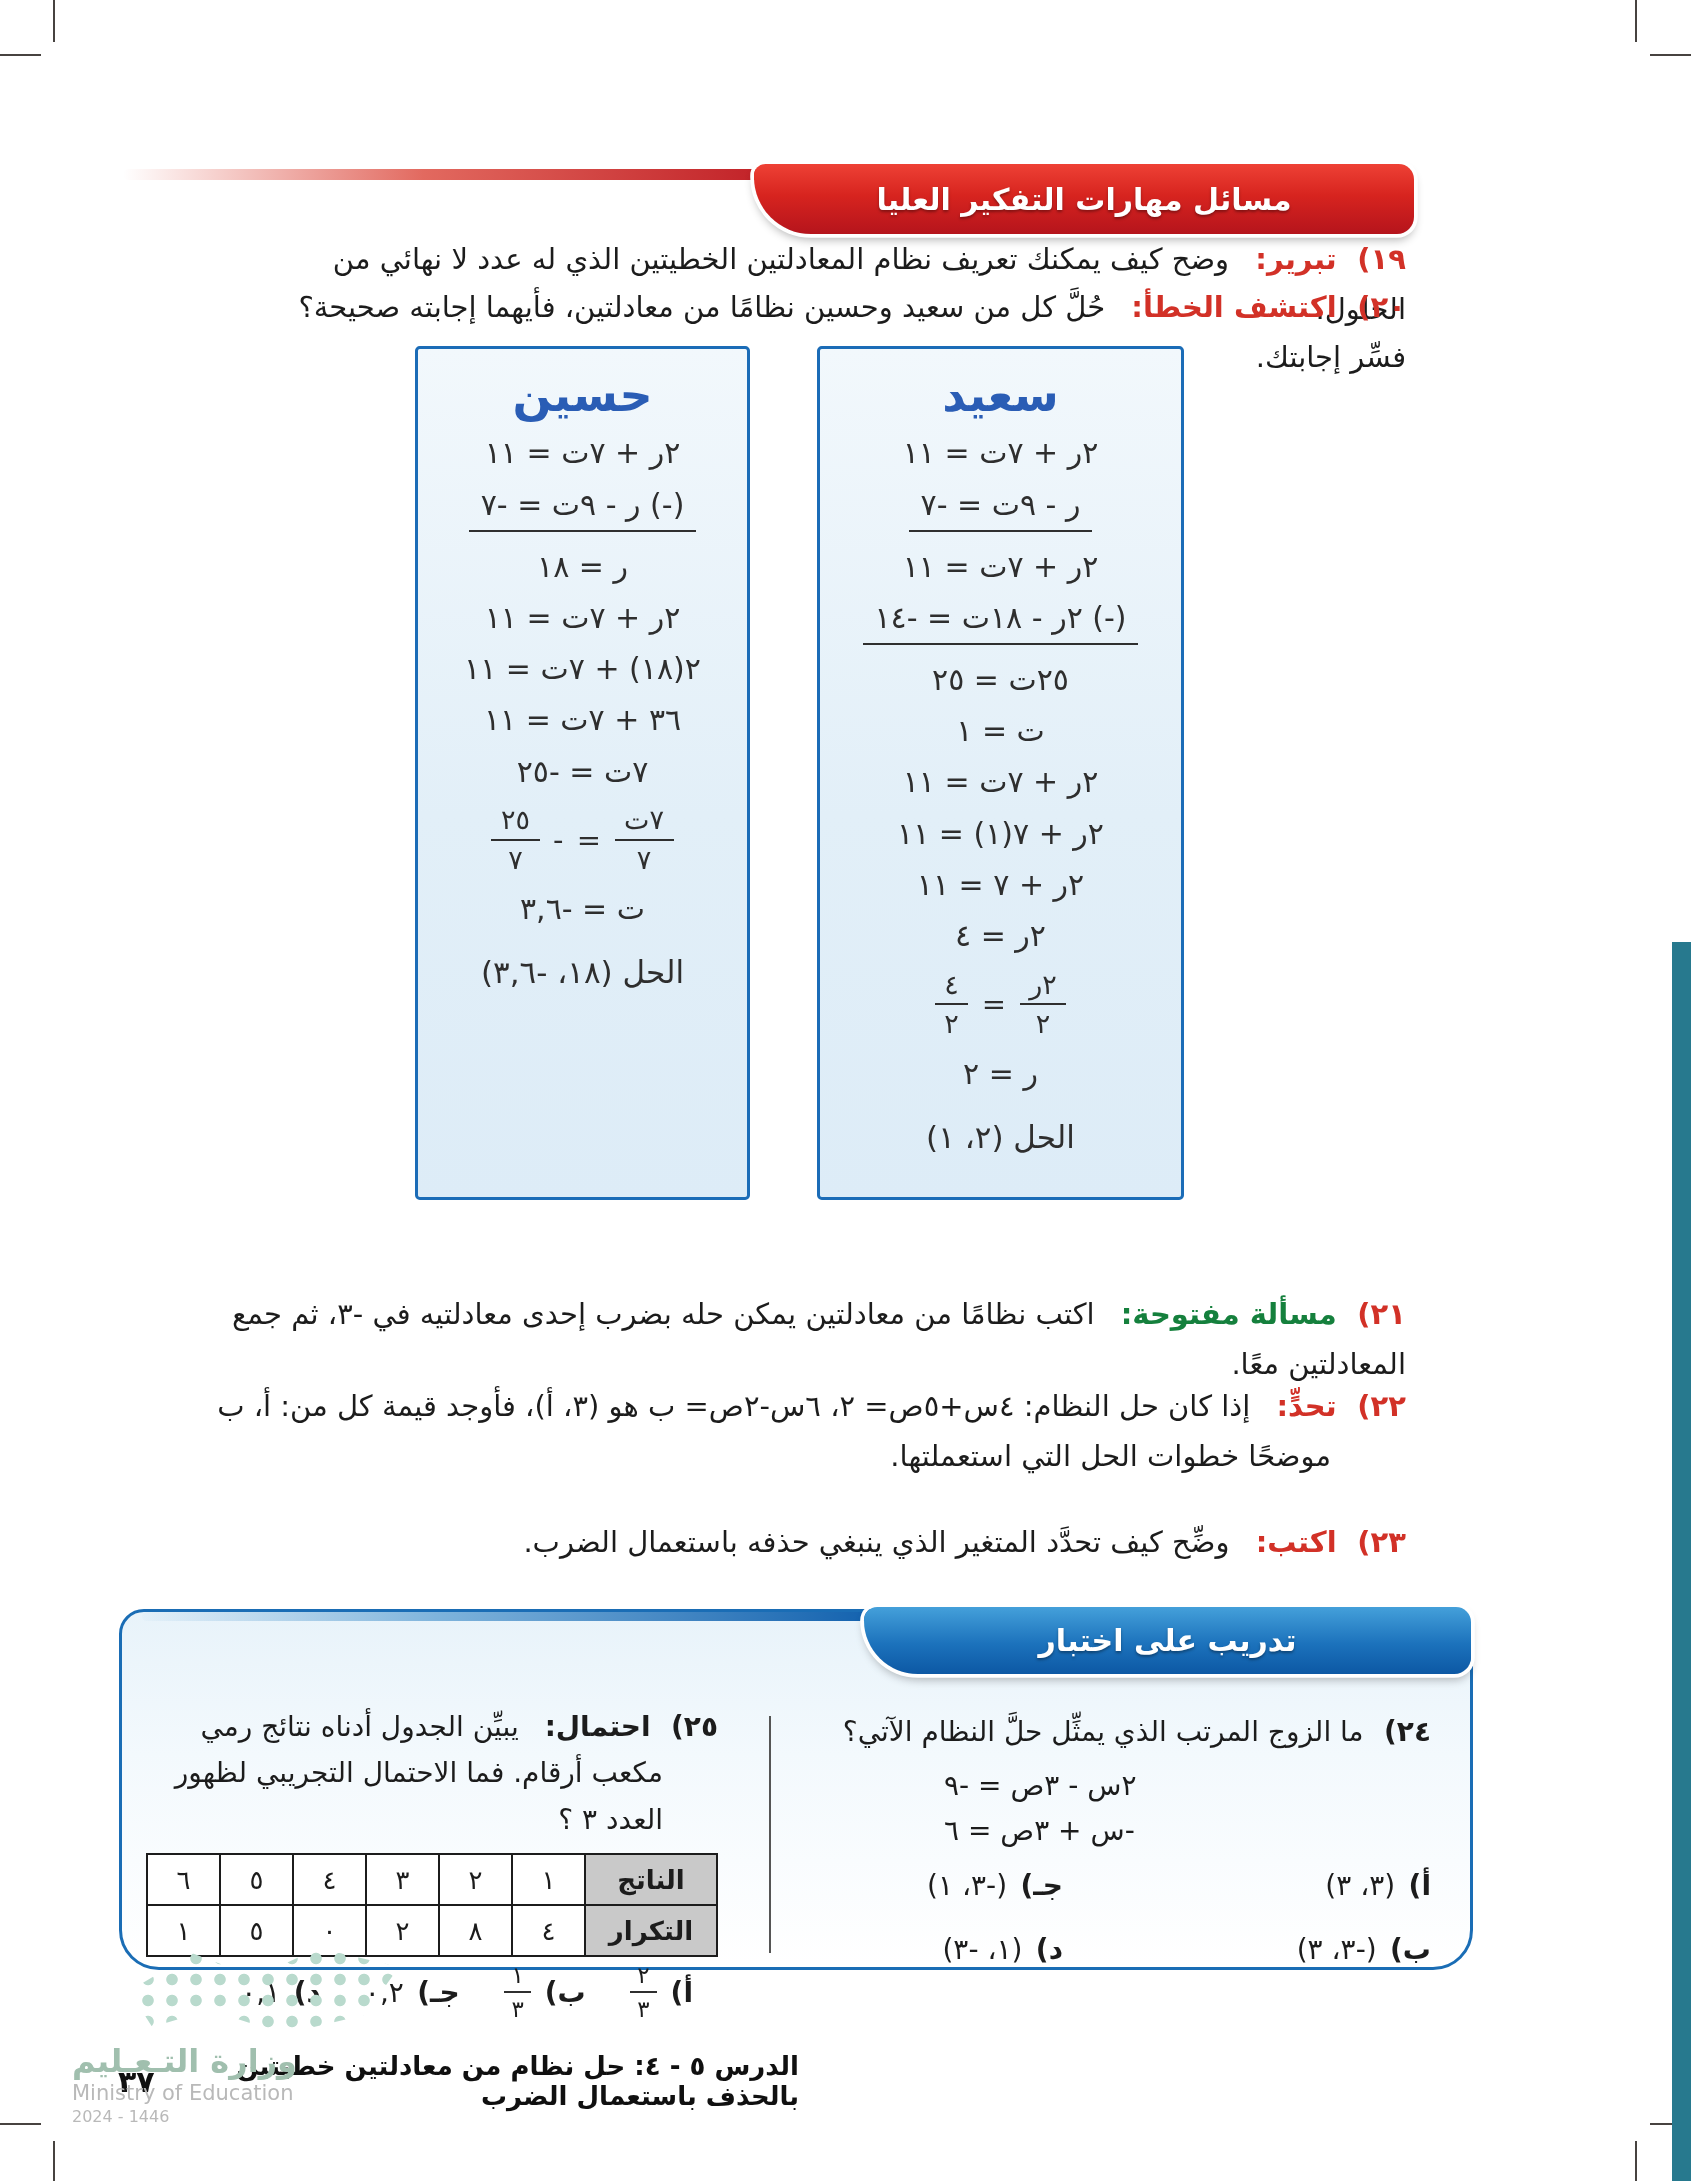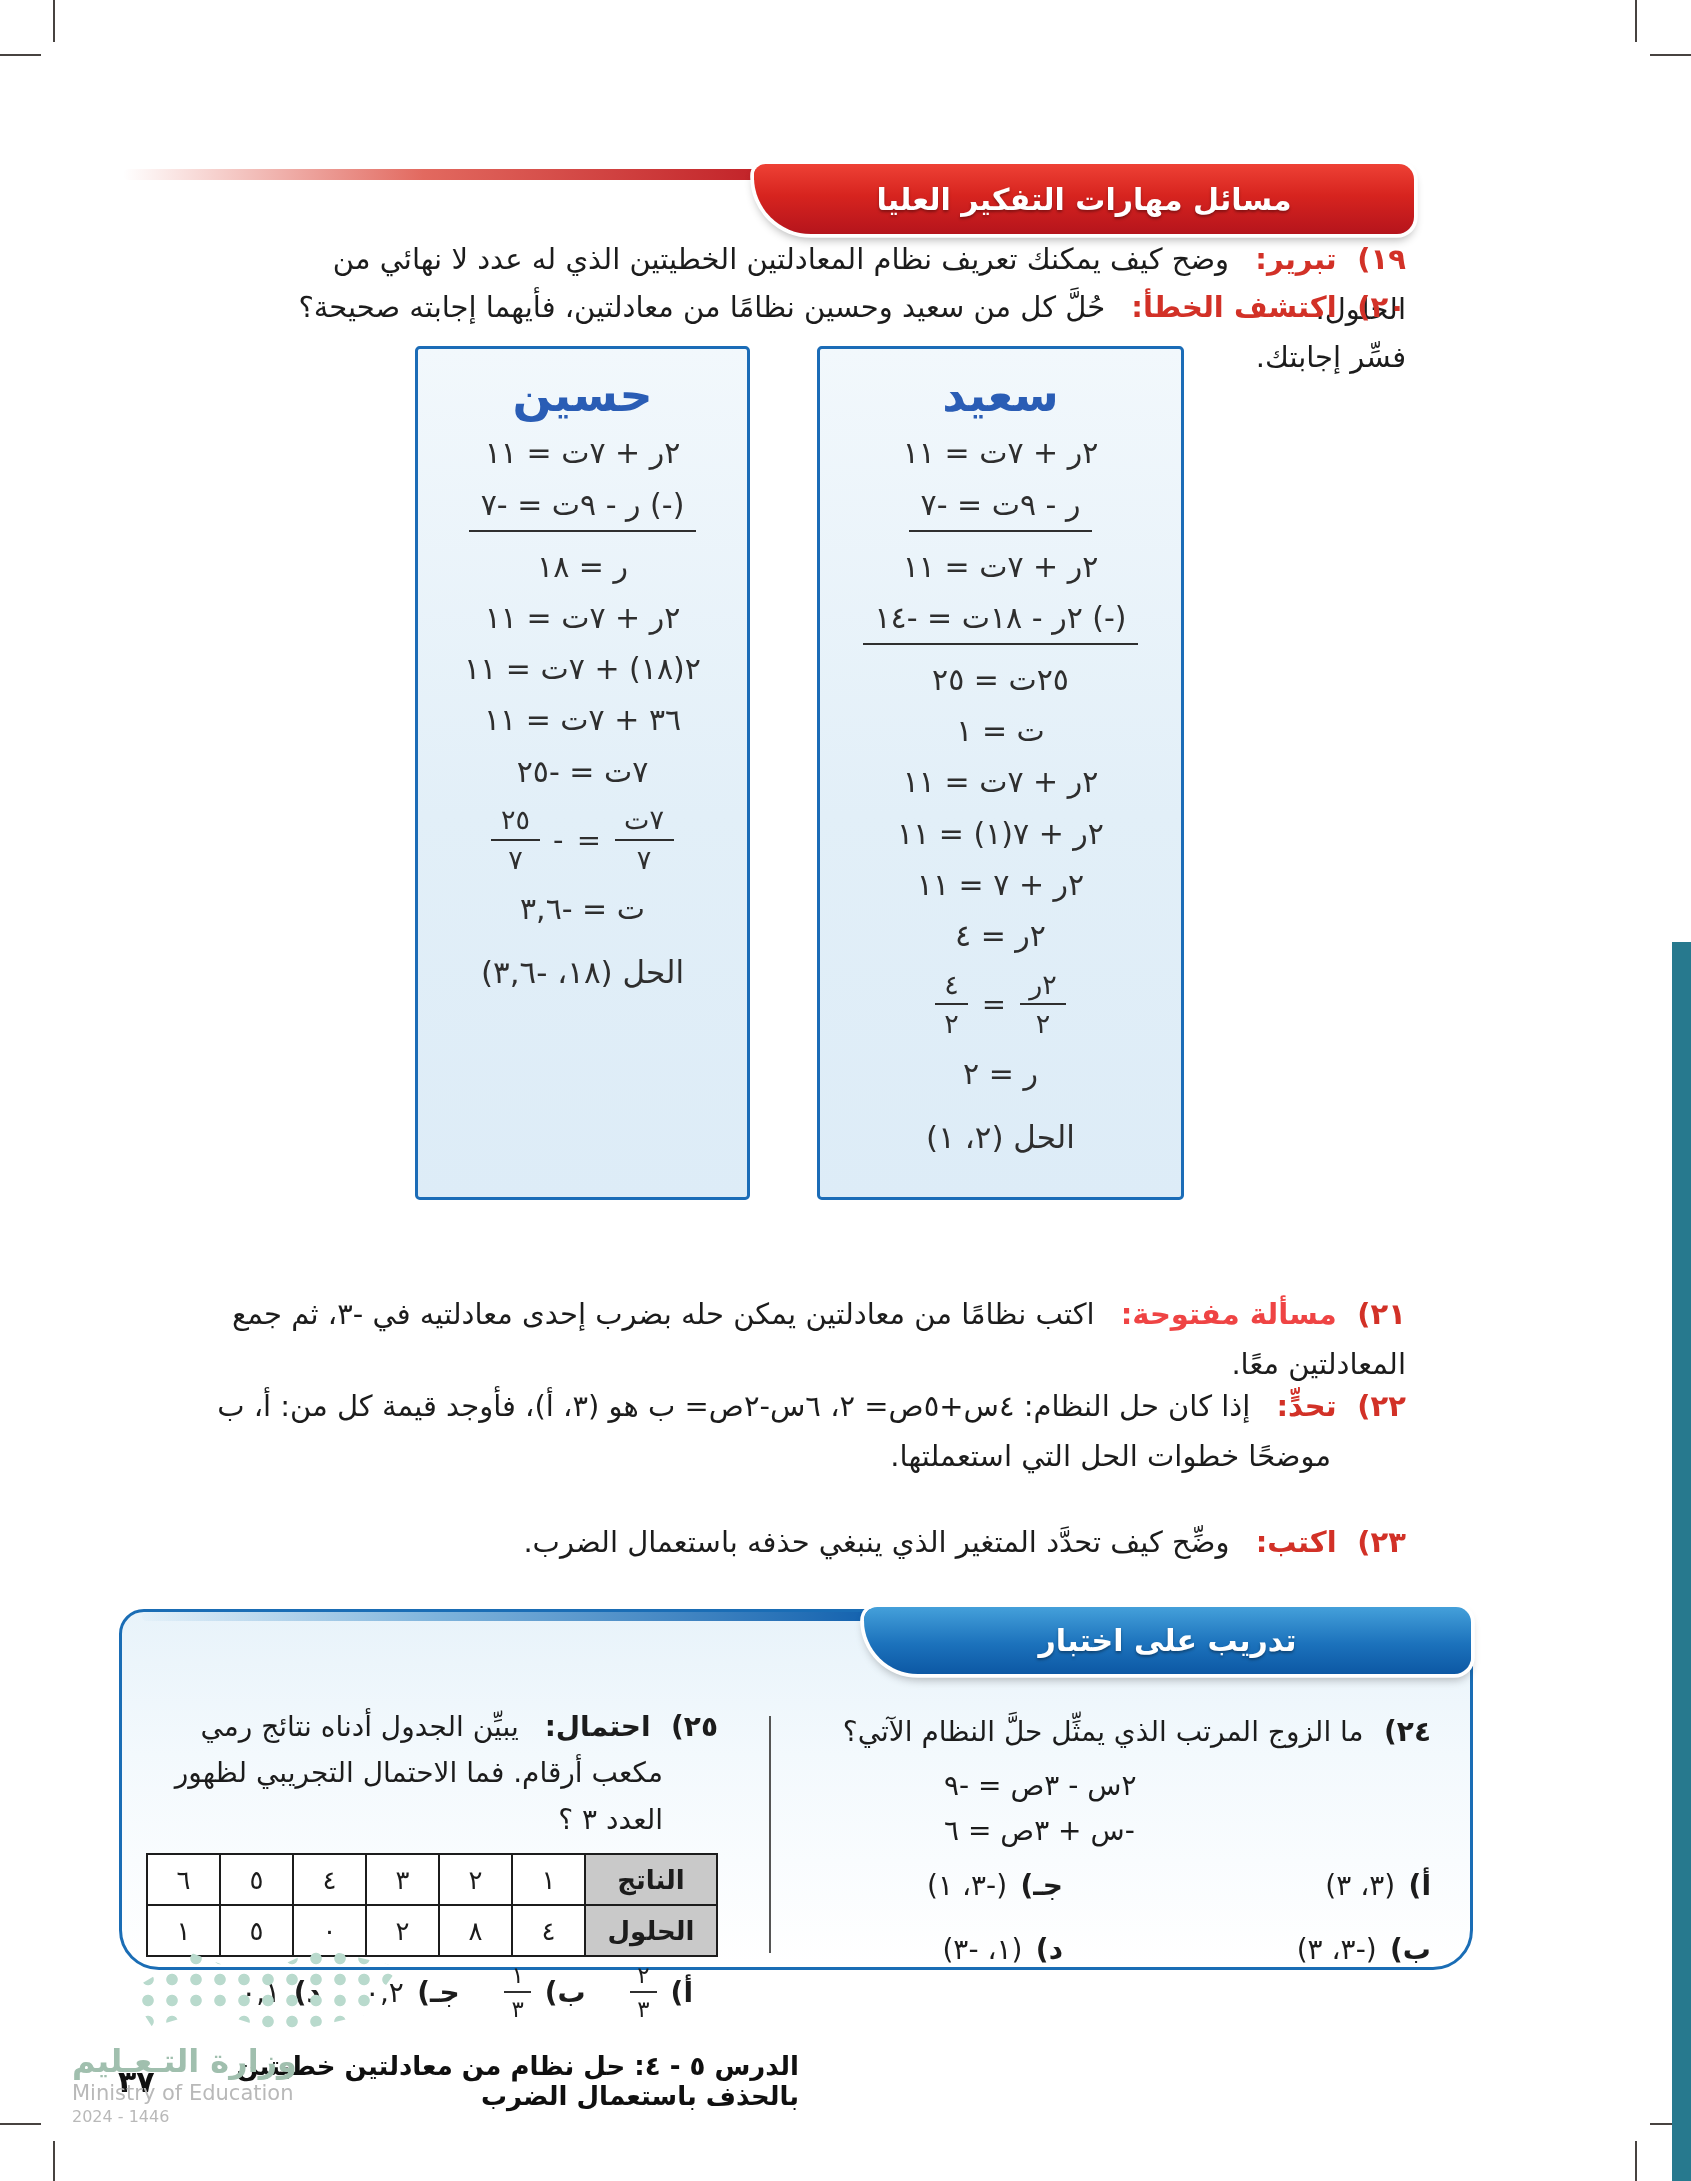--- a/index.html
+++ b/index.html
@@ -27,21 +27,21 @@
      border-radius:11.5px 15.3px 17px 57px;
      box-shadow:0 0 0 3.8px #fff,0 5.7px 9.6px rgba(0,0,0,.30);
      display:flex;align-items:center;justify-content:center;}
   .banner-red span,.banner-blue span{color:#fff;font-weight:bold;font-size:30px;
      text-shadow:0 1.9px 2.9px rgba(0,0,0,.35);letter-spacing:0.5px;}
 
   
   .prob{position:absolute;margin:0;font-size:29px;line-height:1.72;text-align:right;}
   .prob .num{color:#d23127;font-weight:bold;margin-left:11.5px;}
   .prob .kw{color:#d23127;font-weight:bold;margin-left:17px;}
-  .prob .kw.blue{color:#ef4444;}
+  .prob .kw.blue{color:#15803d;}
   .p19{top:235px;right:285px;width:1128px;}
   .p20{top:283px;right:285px;width:1128px;}
   .p21{top:1290px;right:285px;width:1185px;}
   .p22{top:1382px;right:285px;width:1190px;padding-right:75px;text-indent:-75px;}
   .p23{top:1518px;right:285px;width:1147px;}
 
   
   .sol-box{position:absolute;top:346px;height:854px;border:3.8px solid #1b6cb7;border-radius:4.8px;
      background:linear-gradient(180deg,#f2f8fc 0%,#e2eff8 55%,#ddecf7 100%);
      display:flex;flex-direction:column;align-items:center;padding-top:19px;box-sizing:border-box;overflow:hidden;}
@@ -261,21 +261,21 @@
           <tr>
             <td class="hd">الناتج</td>
             <td>١</td>
             <td>٢</td>
             <td>٣</td>
             <td>٤</td>
             <td>٥</td>
             <td>٦</td>
           </tr>
           <tr>
-            <td class="hd">الحلول</td>
+            <td class="hd">التكرار</td>
             <td>٤</td>
             <td>٨</td>
             <td>٢</td>
             <td>٠</td>
             <td>٥</td>
             <td>١</td>
           </tr>
         </tbody>
     </table>
     <div class="opts25">

